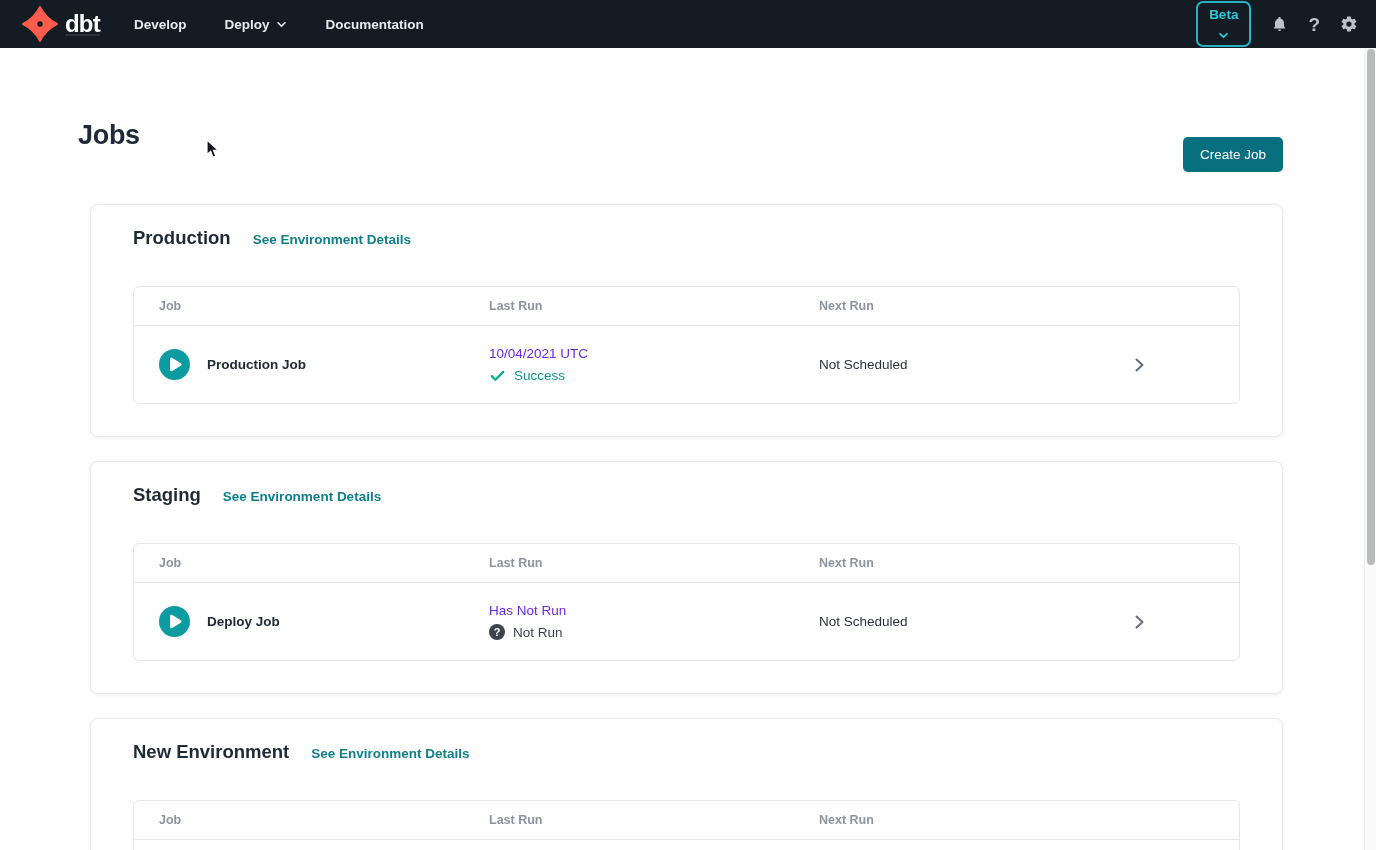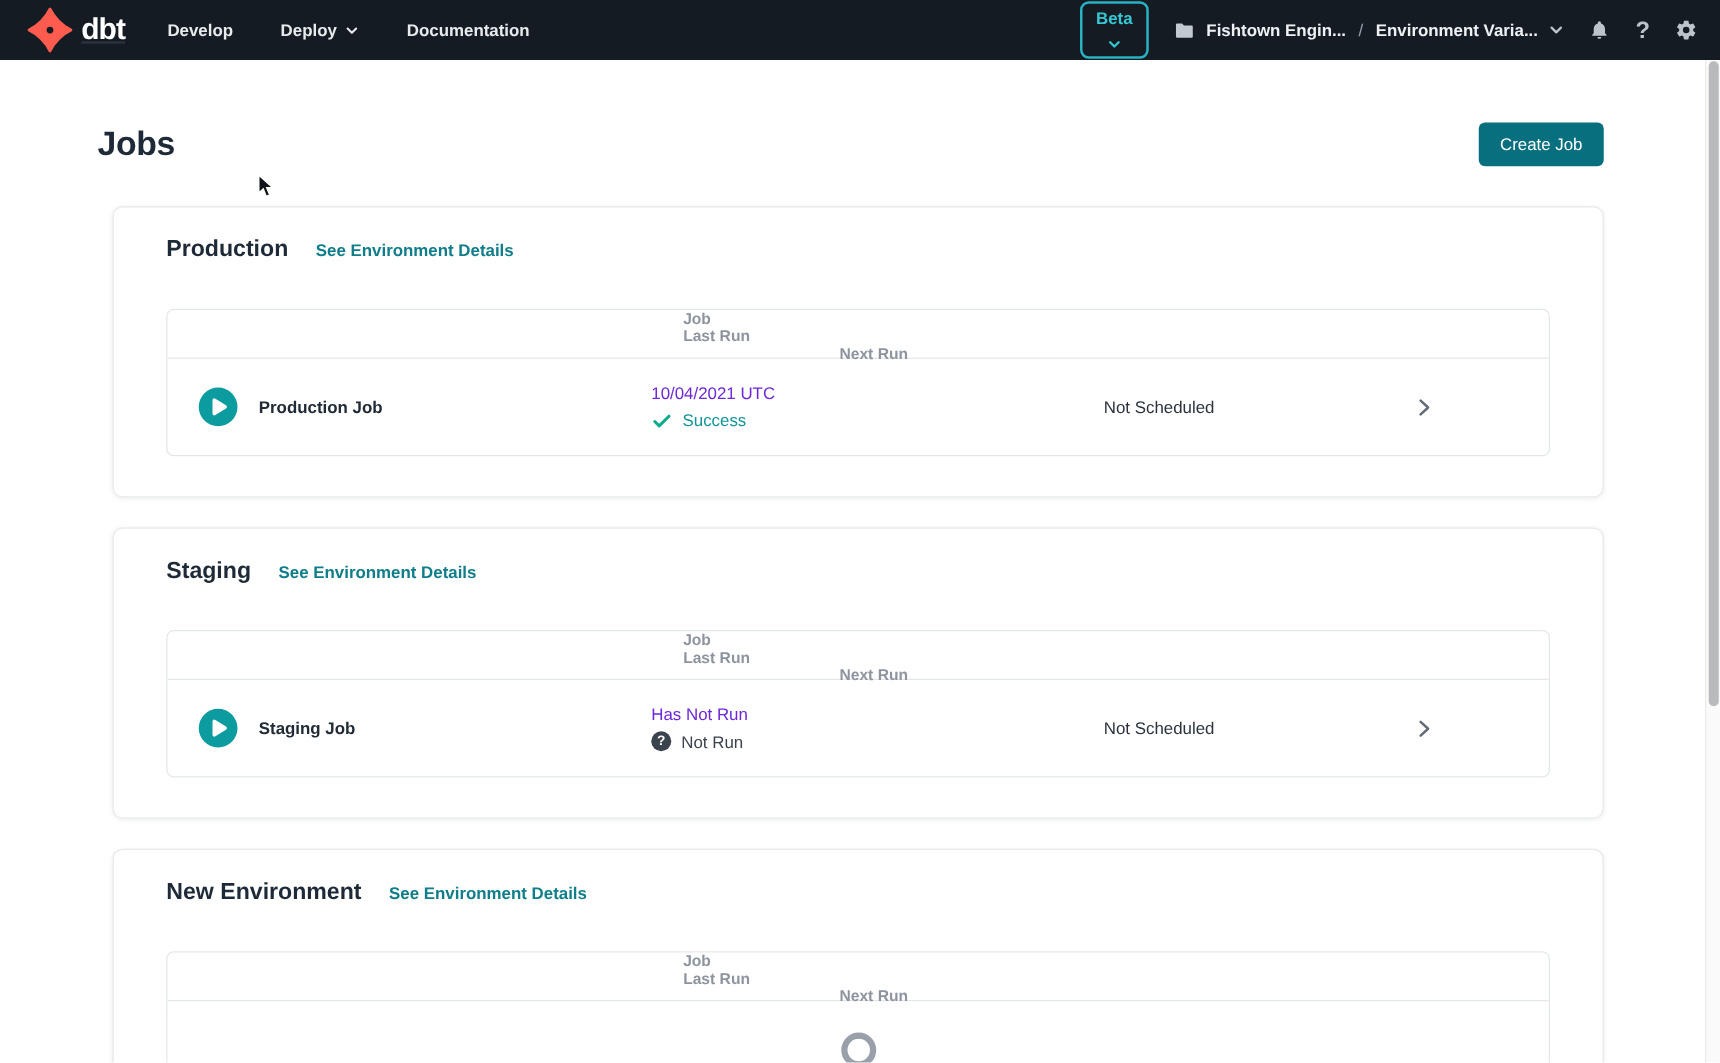--- a/index.html
+++ b/index.html
@@ -39,40 +39,40 @@
   .help-glyph { color:#bcc3cb; font-size:19px; font-weight:700; cursor:pointer; line-height:1; }
   .topnav .chev { display:flex; align-items:center; }
 
   
   main { width:1205px; margin:0 auto 0 78px; }
   .page-head { display:flex; justify-content:space-between; align-items:center; padding-top:50px; margin-bottom:32px; }
   h1 { font-size:27px; font-weight:700; color:#1e2a37; letter-spacing:-0.3px; }
   .create-btn {
     background:#086f7e; color:#ffffff; border:none; border-radius:5px;
     font-family:inherit; font-size:13.5px; font-weight:500;
-    padding:10px 17px; cursor:pointer;
+    padding:10px 17px; cursor:pointer;margin-top:39px;
   }
 
   
   .card {
     background:#fff; border:1px solid #e7e9ec; border-radius:8px;
     box-shadow:0 1px 4px rgba(17,24,36,.07);
     padding:22px 42px 32px 42px; margin-bottom:24px;margin-left:12px;
   }
   .card-head { display:flex; align-items:baseline; gap:22px; margin-bottom:37px; }
   .card-head h2 { font-size:18.5px; font-weight:700; color:#1e2a37; }
   .env-link { color:#0f7e8a; font-size:13.5px; font-weight:700; }
 
   .jobs-table { border:1px solid #e4e7ea; border-radius:6px; overflow:hidden; }
   .t-head {
     display:flex; height:39px; align-items:center;
     border-bottom:1px solid #e4e7ea;
-    color:#8d949f; font-size:12.5px; font-weight:600;flex-direction:column;
-  }
-  .t-row { display:flex; height:77px; align-items:center; position:relative; font-size:13.5px; cursor:pointer;gap:32px; }
+    color:#8d949f; font-size:12.5px; font-weight:600;
+  }
+  .t-row { display:flex; height:77px; align-items:center; position:relative; font-size:13.5px; cursor:pointer; }
   .col1 { width:330px; padding-left:25px; display:flex; align-items:center; gap:17px; }
   .col2 { width:330px; padding-left:25px; }
   .col3 { flex:1; padding-left:25px; }
 
   .play-btn {
     width:31px; height:31px; border-radius:50%; background:#0c9b9e; border:none;
     display:flex; align-items:center; justify-content:center; cursor:pointer; flex:none;
   }
   .job-name { font-weight:700; color:#212b36; font-size:13.5px; }
   .lr-line1 { color:#6d28d9; margin-bottom:6px; }
@@ -134,35 +134,20 @@
   <div class="nav-right">
     <button class="beta-btn">
       <span>Beta</span>
       <span class="chev">
         <svg width="11" height="11" viewBox="0 0 16 16">
             <path d="M3 5.5l5 5 5-5" fill="none" stroke="currentColor" stroke-width="2.6" stroke-linecap="round" stroke-linejoin="round"></path>
           </svg>
       </span>
     </button>
 
-    <div class="crumb">
-      <span class="icon-gray">
-        <svg width="17" height="17" viewBox="0 0 24 24" fill="#c3c9d0">
-            <path d="M2.5 5.2a1.2 1.2 0 0 1 1.2-1.2h5.6l2.3 2.3h8.7a1.2 1.2 0 0 1 1.2 1.2V18.8a1.2 1.2 0 0 1-1.2 1.2H3.7a1.2 1.2 0 0 1-1.2-1.2V5.2z"></path>
-          </svg>
-      </span>
-      <span>Fishtown Engin...</span>
-      <span class="sep">/</span>
-      <span>Environment Varia...</span>
-      <span class="chev icon-gray">
-        <svg width="12" height="12" viewBox="0 0 16 16">
-            <path d="M3 5.5l5 5 5-5" fill="none" stroke="currentColor" stroke-width="2.4" stroke-linecap="round" stroke-linejoin="round"></path>
-          </svg>
-      </span>
-    </div>
 
     <span class="icon-gray">
       <svg width="17" height="18" viewBox="0 0 24 24" fill="currentColor">
           <path d="M12 22a2.2 2.2 0 0 0 2.2-2.2H9.8A2.2 2.2 0 0 0 12 22zm6.4-6.2V11c0-3.1-1.7-5.7-4.6-6.4v-.7a1.8 1.8 0 1 0-3.6 0v.7C7.3 5.3 5.6 7.9 5.6 11v4.8L4 17.4v1.1h16v-1.1l-1.6-1.6z"></path>
         </svg>
     </span>
     <span class="help-glyph">?</span>
     <span class="icon-gray">
       <svg width="18" height="18" viewBox="0 0 24 24" fill="currentColor">
           <path d="M19.4 13c.04-.33.06-.66.06-1s-.02-.67-.06-1l2.1-1.65a.5.5 0 0 0 .12-.64l-2-3.46a.5.5 0 0 0-.6-.22l-2.49 1a7.3 7.3 0 0 0-1.73-1l-.38-2.65A.5.5 0 0 0 13.93 2h-4a.5.5 0 0 0-.5.42L9.06 5.07c-.63.26-1.2.6-1.73 1l-2.49-1a.5.5 0 0 0-.6.22l-2 3.46a.5.5 0 0 0 .12.64L4.46 11c-.04.33-.06.66-.06 1s.02.67.06 1l-2.1 1.65a.5.5 0 0 0-.12.64l2 3.46c.13.22.39.3.6.22l2.49-1c.53.4 1.1.74 1.73 1l.38 2.65c.04.24.25.42.5.42h4c.25 0 .46-.18.5-.42l.38-2.65c.63-.26 1.2-.6 1.73-1l2.49 1c.21.08.47 0 .6-.22l2-3.46a.5.5 0 0 0-.12-.64L19.4 13zM11.93 15.5a3.5 3.5 0 1 1 0-7 3.5 3.5 0 0 1 0 7z"></path>
@@ -229,21 +214,21 @@
         <div class="col2">Last Run</div>
         <div class="col3">Next Run</div>
       </div>
       <div class="t-row">
         <div class="col1">
           <button class="play-btn">
             <svg width="31" height="31" viewBox="0 0 31 31">
                 <path d="M12.5 10.2 L12.5 20.8 L21 15.5 Z" fill="#fff" stroke="#fff" stroke-width="3" stroke-linejoin="round"></path>
               </svg>
           </button>
-          <span class="job-name">Staging Job</span>
+          <span class="job-name">Deploy Job</span>
         </div>
         <div class="col2">
           <div class="lr-line1">Has Not Run</div>
           <div class="status status-notrun">
             <span class="qmark">?</span>
             <span class="status-label">Not Run</span>
           </div>
         </div>
         <div class="col3">
           <span>Not Scheduled</span>

